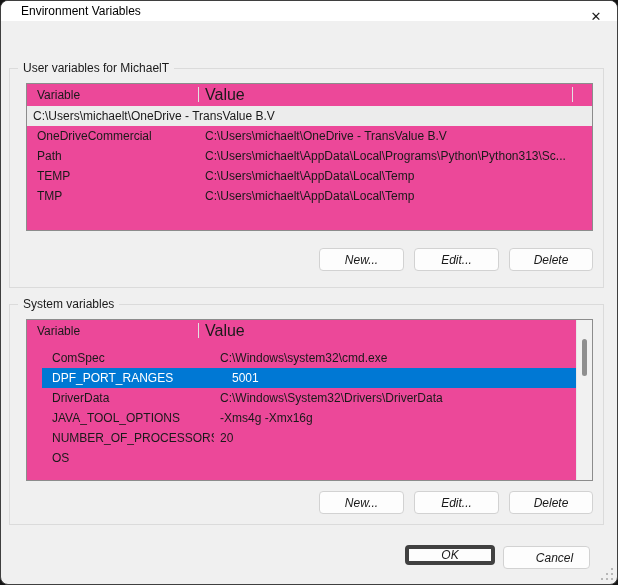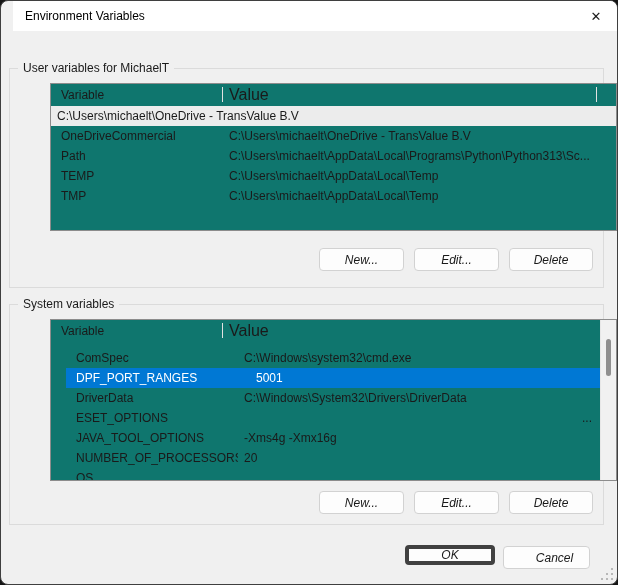--- a/index.html
+++ b/index.html
@@ -4,41 +4,41 @@
 <style>
   html,body{margin:0;padding:0;width:618px;height:585px;overflow:hidden;background:#141414;}
   *{box-sizing:border-box;font-family:"Liberation Sans","DejaVu Sans",sans-serif;}
 
   .dialog{
     position:absolute;inset:0;width:618px;height:585px;
     background:#f0f0f0;border:1px solid #3f3f3f;border-radius:8px;
     overflow:hidden;
   }
   .titlebar{
-    position:absolute;left:12px;top:0;right:0;height:30px;background:#ffffff;
-    display:flex;align-items:center;padding-left:12px;
+    position:absolute;left:0;top:0;right:0;height:20px;background:#ffffff;
+    display:flex;align-items:center;padding-left:20px;
   }
   .title{font-size:12px;color:#000;}
   .close-btn{
     position:absolute;right:8px;top:3px;width:26px;height:24px;border:0;background:transparent;
     display:flex;align-items:center;justify-content:center;cursor:default;padding:0;
   }
   .close-btn span{font-size:13px;color:#1a1a1a;line-height:1;}
 
   
   .group{position:absolute;border:1px solid #dbdbdb;background:transparent;}
   .group-user{left:8px;top:67px;width:595px;height:220px;}
   .group-system{left:8px;top:303px;width:595px;height:221px;}
   .group-label{
     position:absolute;top:-8px;left:8px;background:#f0f0f0;padding:0 5px;
     font-size:12px;color:#1a1a1a;line-height:15px;white-space:nowrap;
   }
 
   
-  .listview{position:absolute;background:#0f766e;border:1px solid #8c8c8c;overflow:hidden;margin-left:24px;}
+  .listview{position:absolute;background:#ec4899;border:1px solid #8c8c8c;overflow:hidden;}
   .lv-user{left:16px;top:14px;width:567px;height:148px;}
   .lv-system{left:16px;top:14px;width:567px;height:162px;}
 
   .lv-header{position:relative;height:21px;width:100%;}
   .lv-header .h1{position:absolute;left:10px;top:0;line-height:22px;font-size:12px;color:#1a1a1a;}
   .lv-header .h2{position:absolute;left:178px;top:0;line-height:22px;font-size:16px;color:#1a1a1a;text-align:center;}
   .hdiv{position:absolute;top:3px;width:1px;height:15px;background:#e2e2e2;}
   .hdiv.d1{left:171px;} .hdiv.d2{left:545px;}
 
   .lv-rows{position:absolute;left:0;right:0;}
@@ -159,24 +159,20 @@
         </div>
         <div class="lv-row selected">
           <span class="c1">DPF_PORT_RANGES</span>
           <span class="c2">5001</span>
         </div>
         <div class="lv-row">
           <span class="c1">DriverData</span>
           <span class="c2">C:\Windows\System32\Drivers\DriverData</span>
         </div>
         <div class="lv-row">
-          <span class="c1">ESET_OPTIONS</span>
-          <span class="c2 right">...</span>
-        </div>
-        <div class="lv-row">
           <span class="c1">JAVA_TOOL_OPTIONS</span>
           <span class="c2">-Xms4g -Xmx16g</span>
         </div>
         <div class="lv-row">
           <span class="c1">NUMBER_OF_PROCESSORS</span>
           <span class="c2">20</span>
         </div>
         <div class="lv-row">
           <span class="c1">OS</span>
         </div>

